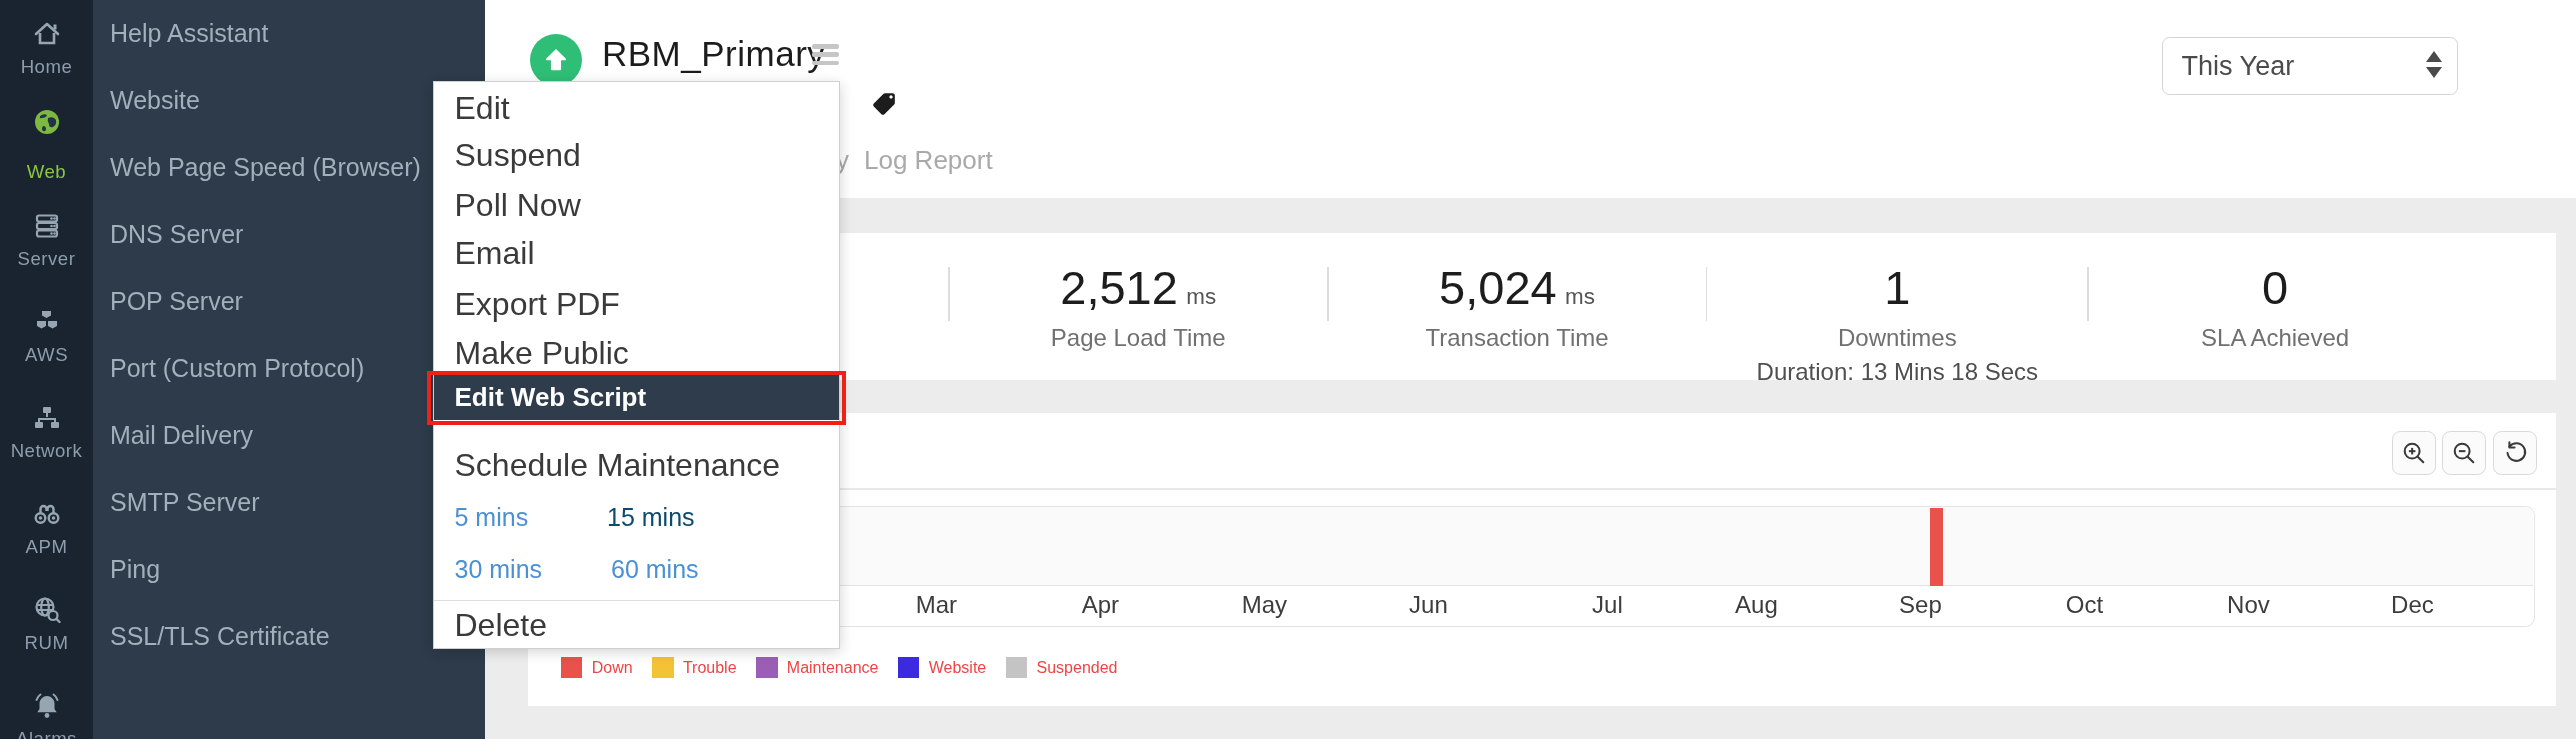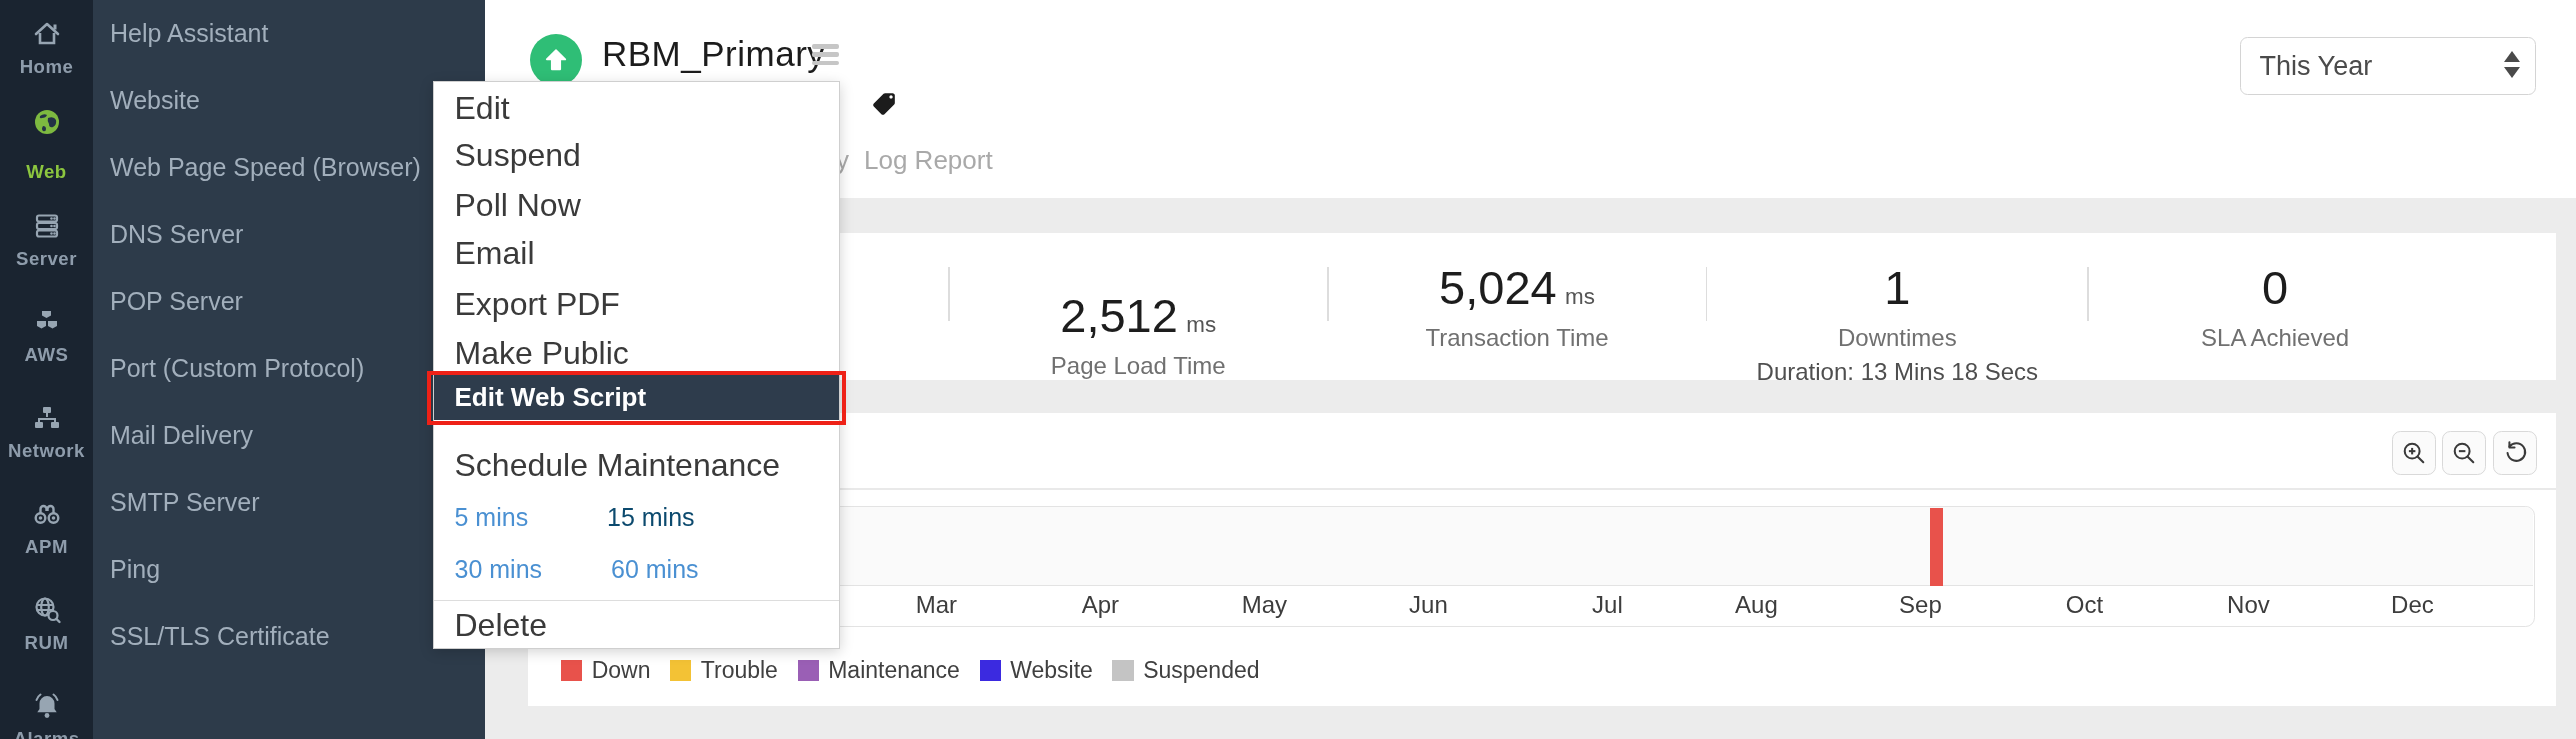--- a/index.html
+++ b/index.html
@@ -3,21 +3,21 @@
 <meta charset="utf-8">
 <style>
   * { margin:0; padding:0; box-sizing:border-box; }
   html,body { width:2576px; height:739px; overflow:hidden; background:#fff;
               font-family:"Liberation Sans", sans-serif; }
 
   
   #iconbar { position:absolute; left:0; top:0; width:93px; height:739px;
              background:#1a2430; z-index:20; overflow:hidden; }
   .nav-item { height:96px; display:flex; flex-direction:column; align-items:center;
-              justify-content:center; cursor:pointer;font-weight:bold; }
+              justify-content:center; cursor:pointer; }
   .nav-item svg { width:32px; height:32px; display:block; }
   .nav-item .nav-label { font-size:18.6px; color:#8e9cab; margin-top:5.6px; letter-spacing:0.5px; }
   .nav-item.active .nav-label { color:#8cc63f;margin-top:23px; }
 
   
   #submenu { position:absolute; left:93px; top:0; width:392px; height:739px;
              background:#2d3b4a; z-index:19; overflow:hidden; }
   .submenu-item { height:67px; display:flex; align-items:center; padding-left:17px;
                   font-size:25px; color:#a2afbc; cursor:pointer; white-space:nowrap; }
 
@@ -29,21 +29,21 @@
   #badge { position:absolute; left:45px; top:34px; width:52px; height:52px; border-radius:50%;
            display:flex; align-items:center; justify-content:center; z-index:2; }
   #page-title { position:absolute; left:117px; top:34px; font-size:35px; font-weight:500;
                 color:#1c1c1c; letter-spacing:0.5px; white-space:nowrap; }
   #hamburger { position:absolute; left:327px; top:44px; width:27px; cursor:pointer; }
   #hamburger .bar { width:27px; height:4.7px; background:#c6c6c6; border-radius:1.9px; margin-bottom:3.7px; }
   #tag-icon { position:absolute; left:386px; top:91px; width:26px; height:26px; cursor:pointer; }
   .tab { position:absolute; top:145px; font-size:26px; color:#a9a9a9; cursor:pointer; white-space:nowrap; }
   #tab-summary { right:1727px; }
   #tab-logreport { left:379px; }
-  #period-select { position:absolute; left:1755px; top:37px; width:296px; height:58px;
+  #period-select { position:absolute; left:1677px; top:37px; width:296px; height:58px;
                    border:1.9px solid #d4d4d4; border-radius:7.5px; background:#fff; cursor:pointer; }
   #period-select .val { position:absolute; left:18.6px; top:13px; font-size:27px; color:#4b4b4b; }
   #period-select .spin { position:absolute; right:15px; top:13px; }
   #period-select .spin .up { width:0; height:0; border-left:8.4px solid transparent;
       border-right:8.4px solid transparent; border-bottom:11.2px solid #4a4a4a; margin-bottom:4.7px; }
   #period-select .spin .dn { width:0; height:0; border-left:8.4px solid transparent;
       border-right:8.4px solid transparent; border-top:11.2px solid #4a4a4a; }
 
   
   #stats-card { position:absolute; left:43px; top:233px; width:2028px; height:147px; background:#fff;
@@ -64,21 +64,21 @@
   #chart-toolbar-rule { position:absolute; left:0; top:75px; width:2028px; height:1.9px; background:#e9e9e9; }
   #chart-rect { position:absolute; left:21.4px; top:93px; width:1986px; height:121px;
                 border:1.9px solid #e3e3e3; border-radius:9.3px; background:#fff; }
   #chart-plot { position:absolute; left:0; top:0; width:1983px; height:79px; background:#fafafa;
                 border-bottom:1.9px solid #e3e3e3; border-radius:7.5px 7.5px 0 0; }
   .month-label { position:absolute; bottom:7.5px; transform:translateX(-50%); font-size:24px; color:#3d3d3d; }
   #outage-bar { position:absolute; top:0.9px; width:13px; height:78px; }
   #legend { position:absolute; left:33px; top:244px; display:flex; gap:19.6px; align-items:center; }
   .legend-item { display:flex; align-items:center; cursor:pointer; }
   .legend-swatch { width:21.4px; height:21.4px; margin-right:9.3px; }
-  .legend-label { font-size:23px; color:#404040; }
+  .legend-label { font-size:16px; color:#ef4444; }
 
   
   #context-menu { position:absolute; left:433px; top:81px; width:407px; height:568px; background:#fff;
                   border:0.9px solid #cfcfcf; box-shadow:0 2.8px 13px rgba(0,0,0,.18); z-index:50; }
   .cm-item { position:absolute; left:0; width:100%; height:41px; line-height:41px; padding-left:20.5px;
              font-size:32px; color:#3a3a3a; cursor:pointer; white-space:nowrap; }
   #cm-highlight { position:absolute; left:0; top:293px; width:100%; height:45px; line-height:45px;
                   padding-left:20.5px; color:#fff; font-weight:bold; font-size:26px; cursor:pointer; }
   #cm-redbox { position:absolute; left:-7.5px; top:289px; width:419px; height:54px;
                border:4.7px solid #ee2117; pointer-events:none; z-index:2; }
@@ -235,21 +235,21 @@
   <div id="period-select">
     <div class="val">This Year</div>
     <div class="spin">
       <div class="up"></div>
       <div class="dn"></div>
     </div>
   </div>
 
   <div id="stats-card">
       <div class="stat-col" style="width: 421px;"></div>
-      <div class="stat-col" style="width: 379px; justify-content: flex-end;">
+      <div class="stat-col" style="width: 379px;">
         <div class="divider"></div>
         <div style="display: flex; flex-direction: column; align-items: center;">
           <div class="stat-value-row">
             <span class="stat-value">2,512</span>
             <span class="stat-unit">ms</span>
           </div>
           <div class="stat-label">Page Load Time</div>
         </div>
       </div>
       <div class="stat-col" style="width: 379px;">

